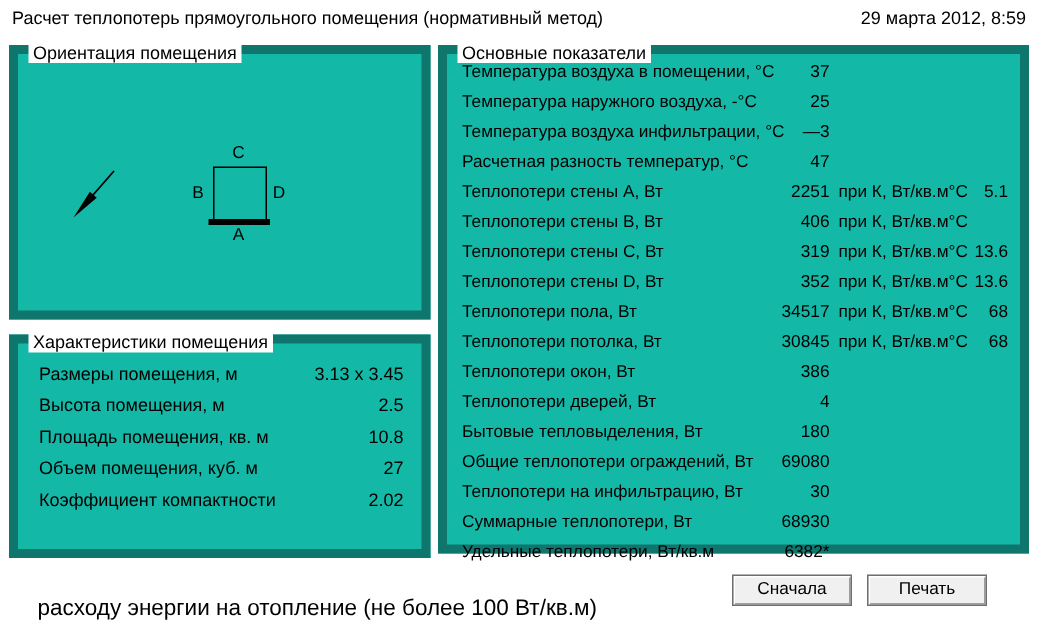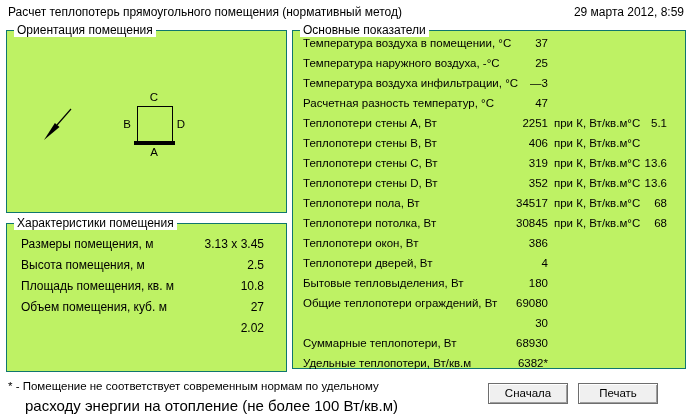--- a/index.html
+++ b/index.html
@@ -4,21 +4,21 @@
 <style>
   html,body { margin:0; padding:0; background:#ffffff; }
   .screen {
     position:relative; width:692px; height:420px; overflow:hidden;
     background:#ffffff; color:#000;
     font-family:"Liberation Sans", sans-serif; font-size:12px;
   }
   .title { position:absolute; left:8px; top:5px; white-space:nowrap; }
   .date  { position:absolute; right:8px; top:5px; white-space:nowrap; }
 
-  .grp { position:absolute; border:1px solid #0f766e; background:#bef264; box-sizing:border-box; }
+  .grp { position:absolute; border:6px solid #0f766e; background:#14b8a6; box-sizing:border-box; }
   .grp .legend {
     position:absolute; top:-8px; left:7px; background:#fff;
     padding:0 3px; line-height:14px; font-size:12px; white-space:nowrap;
   }
   #grp-orientation     { left:6px;   top:30px;  width:281px; height:183px; }
   #grp-characteristics { left:6px;   top:223px; width:281px; height:149px; }
   #grp-indicators      { left:292px; top:30px;  width:394px; height:339px; }
 
   
   .diagram-svg { position:absolute; left:0; top:0; }
@@ -90,20 +90,21 @@
         </div>
         <div class="crow" style="top: 52px;">
           <span class="lbl">Площадь помещения, кв. м</span>
           <span class="val">10.8</span>
         </div>
         <div class="crow" style="top: 73px;">
           <span class="lbl">Объем помещения, куб. м</span>
           <span class="val">27</span>
         </div>
         <div class="crow" style="top: 94px;">
+          <span class="lbl">Коэффициент компактности</span>
           <span class="val">2.02</span>
         </div>
       </div>
   </div>
 
   <div class="grp" id="grp-indicators">
     <span class="legend">Основные показатели</span>
     <div id="ind-rows">
         <div class="irow" style="top: 2px;">
           <span class="lbl">Температура воздуха в помещении, °С</span>
@@ -166,32 +167,32 @@
         </div>
         <div class="irow" style="top: 242px;">
           <span class="lbl">Бытовые тепловыделения, Вт</span>
           <span class="v1">180</span>
         </div>
         <div class="irow" style="top: 262px;">
           <span class="lbl">Общие теплопотери ограждений, Вт</span>
           <span class="v1">69080</span>
         </div>
         <div class="irow" style="top: 282px;">
+          <span class="lbl">Теплопотери на инфильтрацию, Вт</span>
           <span class="v1">30</span>
         </div>
         <div class="irow" style="top: 302px;">
           <span class="lbl">Суммарные теплопотери, Вт</span>
           <span class="v1">68930</span>
         </div>
         <div class="irow" style="top: 322px;">
           <span class="lbl">Удельные теплопотери, Вт/кв.м</span>
           <span class="v1">6382*</span>
         </div>
       </div>
   </div>
 
-  <div class="foot1">* - Помещение не соответствует современным нормам по удельному</div>
   <div class="foot2">расходу энергии на отопление (не более 100 Вт/кв.м)</div>
 
   <button class="btn" id="btn-print">Печать</button>
   <button class="btn" id="btn-restart">Сначала</button>
 
 </div>
 
 </body></html>

